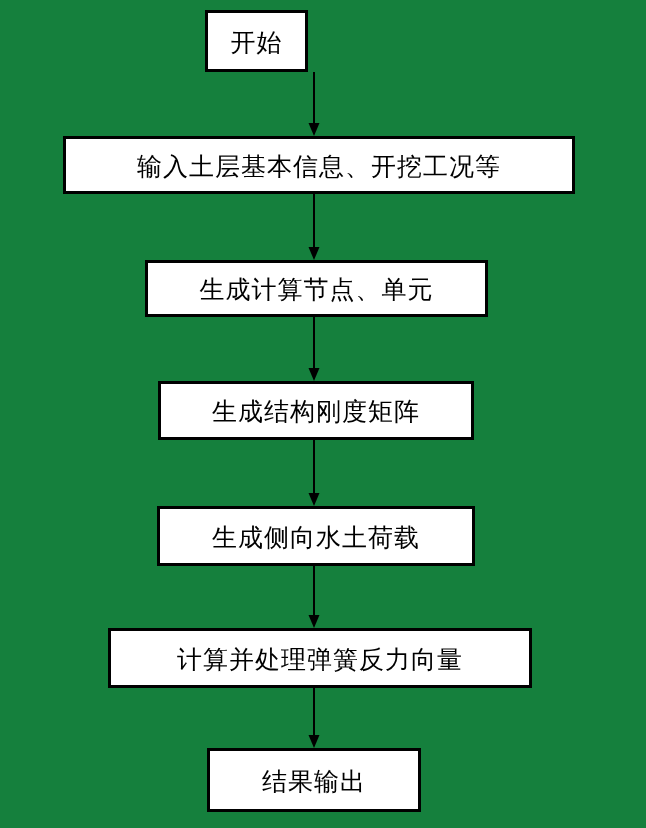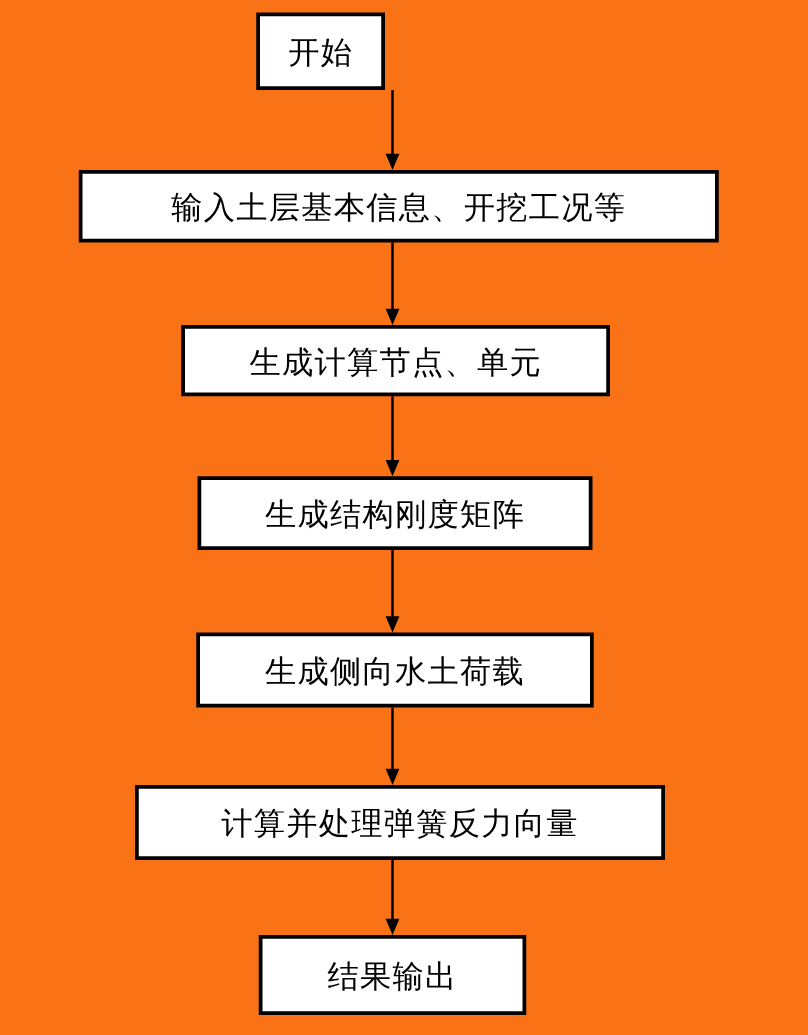--- a/index.html
+++ b/index.html
@@ -8,21 +8,21 @@
     padding: 0;
     background: #ffffff;
   }
   body {
     font-family: "DejaVu Sans", "Liberation Sans", sans-serif;
   }
   #flowchart-root {
     position: relative;
     width: 646px;
     height: 828px;
-    background: #f97316;
+    background: #15803d;
     overflow: hidden;
   }
   svg.flow-canvas {
     position: absolute;
     left: 0;
     top: 0;
     width: 646px;
     height: 828px;
     display: block;
   }

